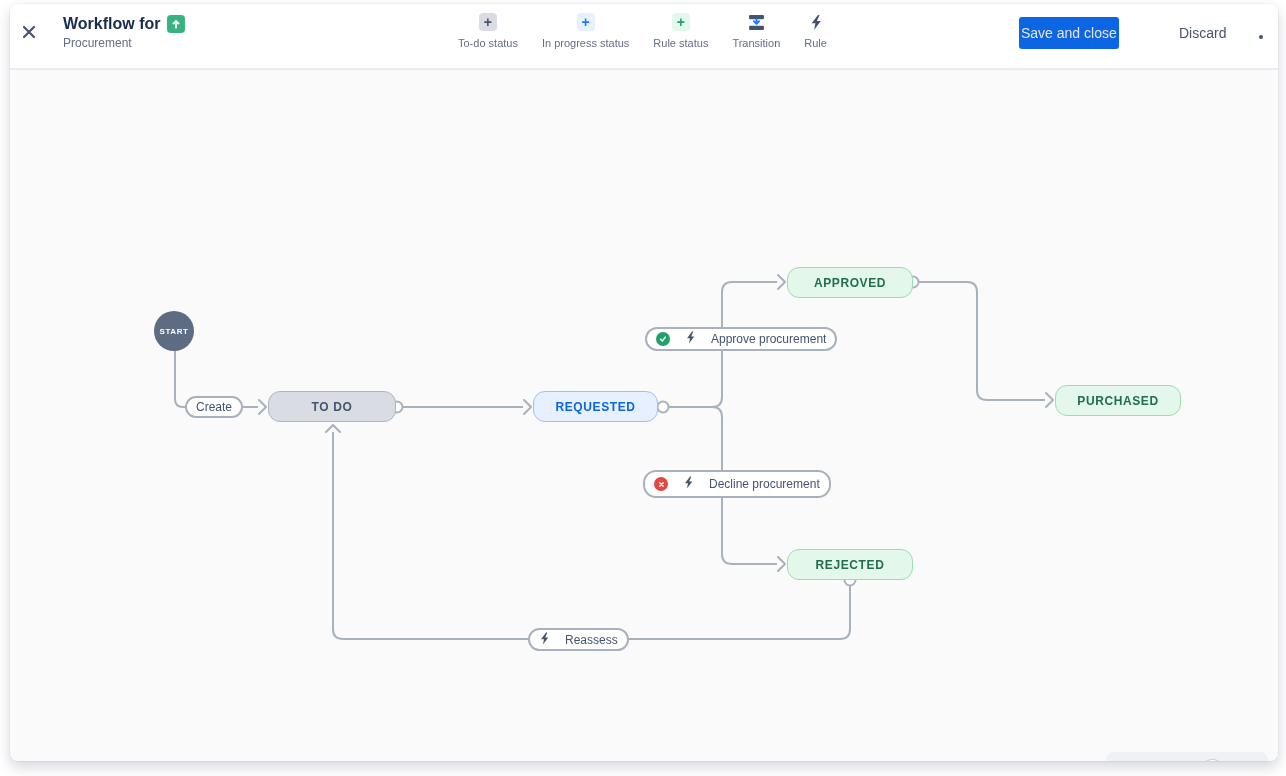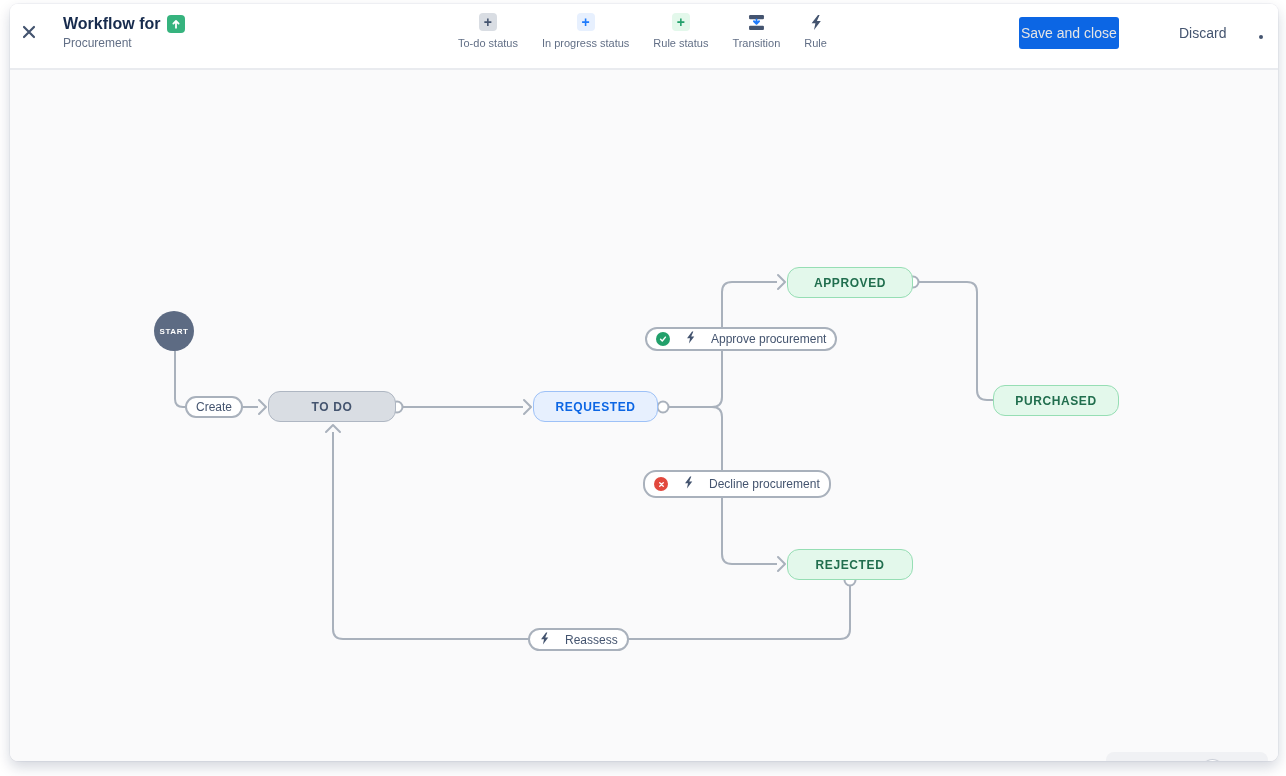--- a/index.html
+++ b/index.html
@@ -102,21 +102,21 @@
       <circle class="port" cx="653" cy="337" r="5.5"></circle>
       <circle class="port" cx="903" cy="212" r="5.5"></circle>
       <circle class="port" cx="840" cy="510" r="5.5"></circle>
     </svg>
 
     <div class="start-node">START</div>
 
     <div class="node todo" style="left:258px; top:321px; width:128px; height:31px;">TO DO</div>
     <div class="node inprogress" style="left:523px; top:321px; width:125px; height:31px;">REQUESTED</div>
     <div class="node done" style="left:777px; top:197px; width:126px; height:31px;">APPROVED</div>
-    <div class="node done" style="left:983px; top:315px; width:126px; height:31px;">PURCHASED</div>
+    <div class="node done" style="left:1045px; top:315px; width:126px; height:31px;">PURCHASED</div>
     <div class="node done" style="left:777px; top:479px; width:126px; height:31px;">REJECTED</div>
 
     <div class="pill" style="left:175px; top:326px; height:22px;">
       <span>Create</span>
     </div>
 
     <div class="pill" style="left:635px; top:257px; height:24px;">
       <span class="badge green">
         <svg width="10" height="10" viewBox="0 0 14 14">
             <path d="M3.6 7.3 L6 9.7 L10.4 4.4" fill="none" stroke="#fff" stroke-width="2" stroke-linecap="round" stroke-linejoin="round"></path>

